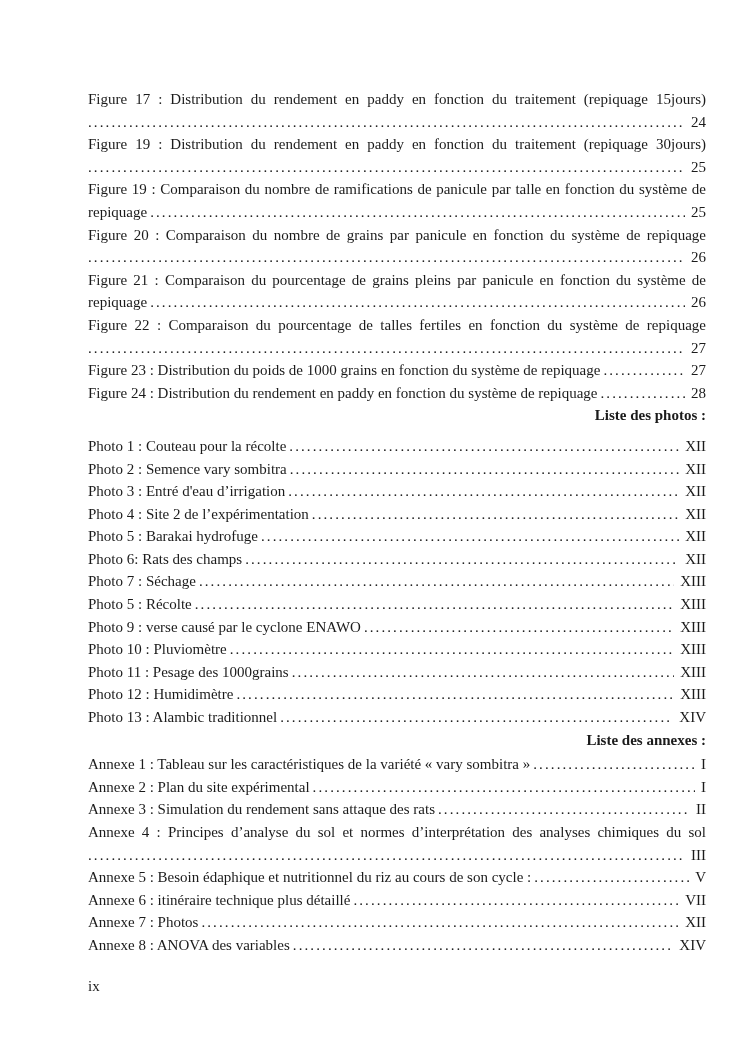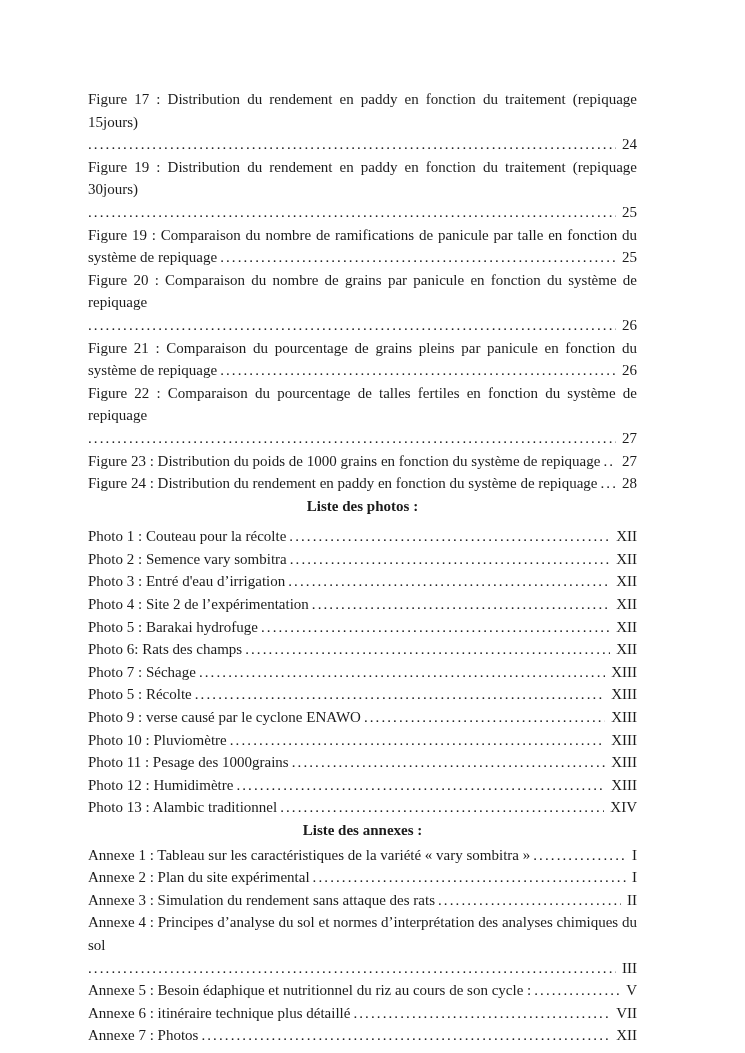--- a/index.html
+++ b/index.html
@@ -8,21 +8,21 @@
     background: #ffffff;
     color: #1b1b1b;
     font-family: "Liberation Serif", "DejaVu Serif", serif;
     font-size: 15px;
     line-height: 22.6px;
     overflow: hidden;
   }
   .page {
     box-sizing: border-box;
     width: 745px; height: 1053px;
-    padding: 88px 108px 20px 88px;
+    padding: 88px 39px 20px 88px;
   }
   .entry { text-align: justify; }
   
   .entry.ilead { position: relative; overflow: hidden; }
   .lead {
     position: absolute;
     white-space: nowrap;
     letter-spacing: 2.1px;
     padding-left: 3px;
   }
@@ -39,21 +39,21 @@
   .tfull { text-align: justify; text-align-last: justify; }
   .dotline { display: flex; align-items: flex-start; }
   .dots {
     flex: 1 1 auto;
     overflow: hidden;
     white-space: nowrap;
     letter-spacing: 2.1px;
   }
   .dotline .pg { flex: 0 0 auto; padding-left: 6px; }
   .list-heading {
-    text-align: center;
+    text-align: right;
     font-weight: bold;
   }
   .heading-photos { margin: 0 0 8px 0; }
   .heading-annexes { margin: 0 0 2px 0; }
   .folio { text-align: left; margin-top: 18px; }
 </style>
 </head>
 <body>
 
 <div class="page">

